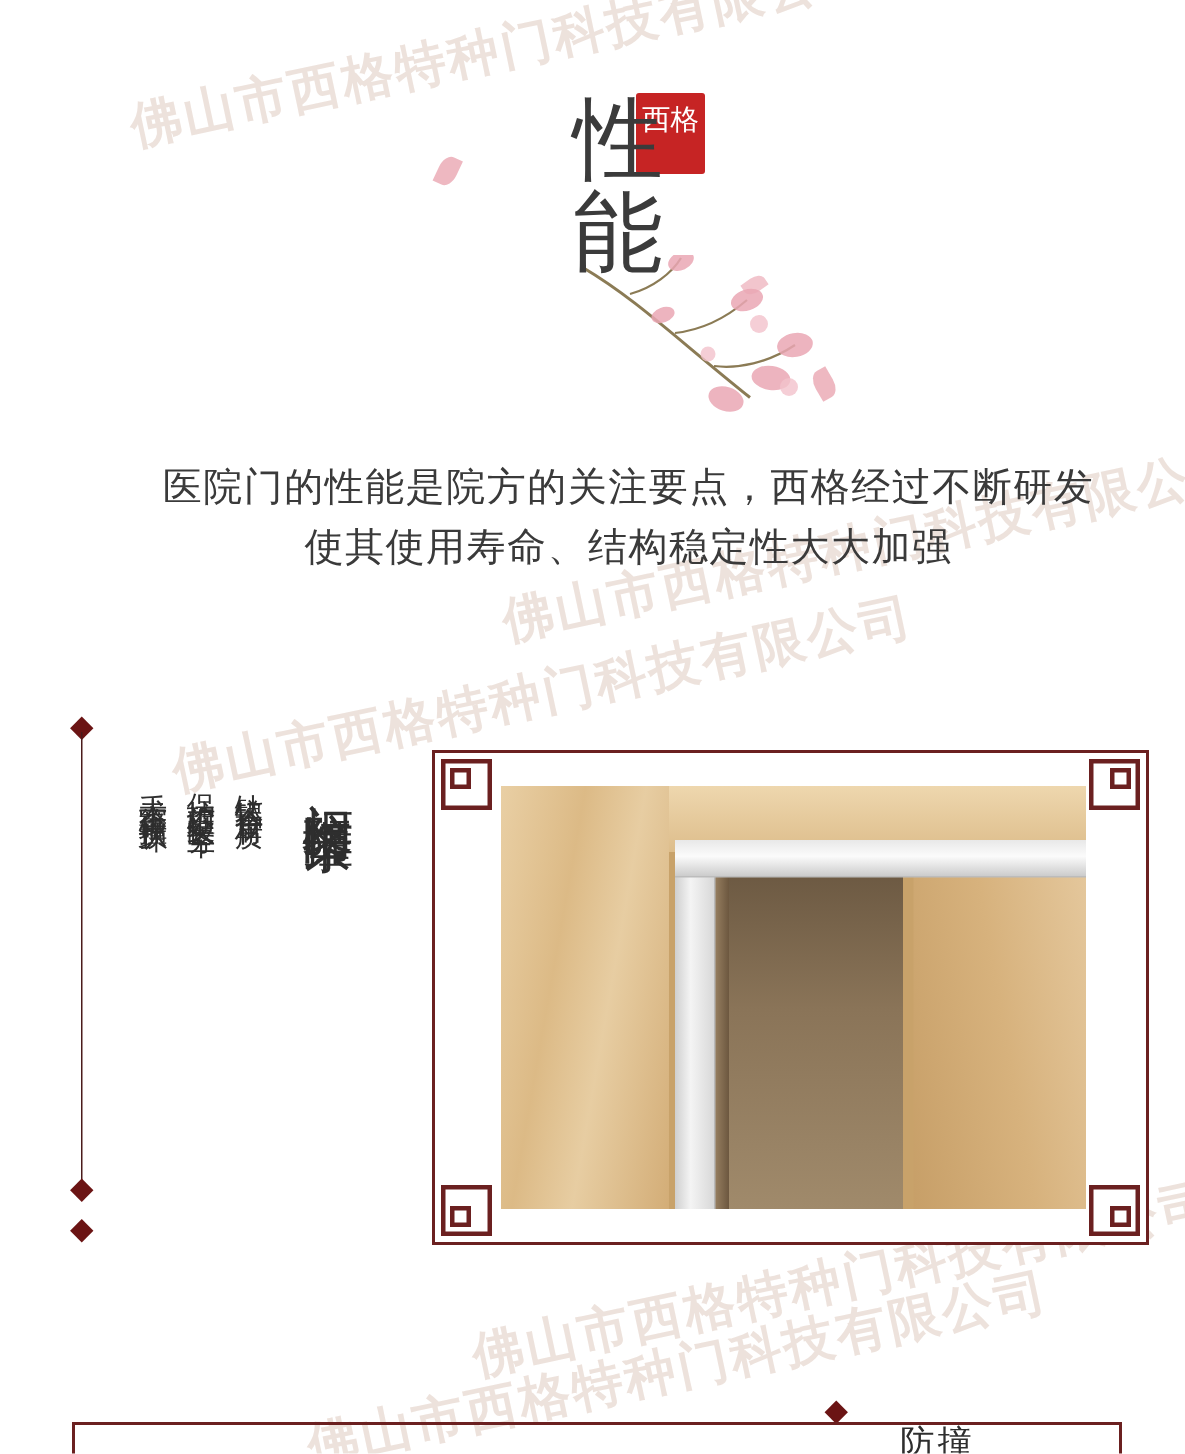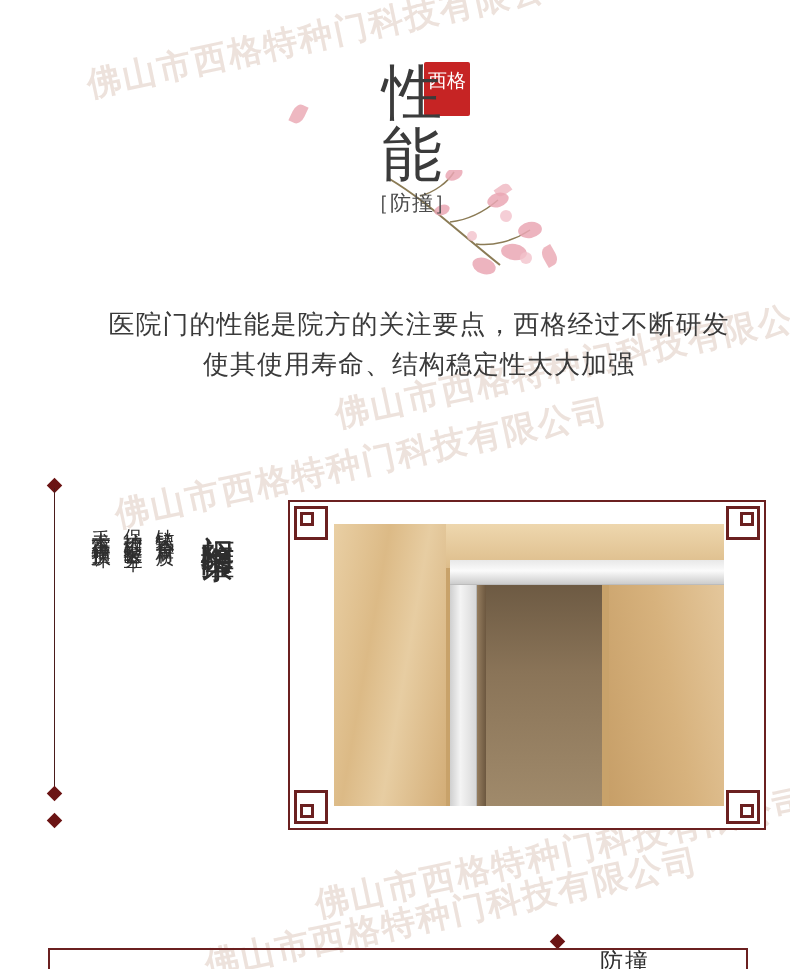--- a/index.html
+++ b/index.html
@@ -324,21 +324,20 @@
       <circle cx="92" cy="66" r="5"></circle>
       <circle cx="146" cy="88" r="6"></circle>
     </g>
   </svg>
 
   <div class="seal">西格</div>
 
   <div class="title-block">
     <div class="title-char">性</div>
     <div class="title-char">能</div>
-    <div class="title-sub">［防撞］</div>
   </div>
 </div>
 
 <div class="desc">
   <div>医院门的性能是院方的关注要点，西格经过不断研发</div>
   <div>使其使用寿命、结构稳定性大大加强</div>
 </div>
 
 <div class="section">
   <div class="diamond d1"></div>

